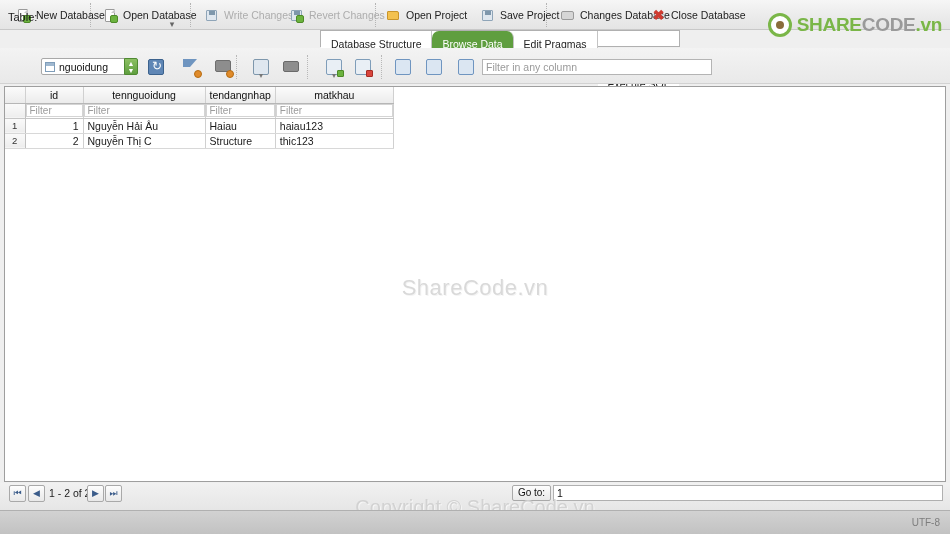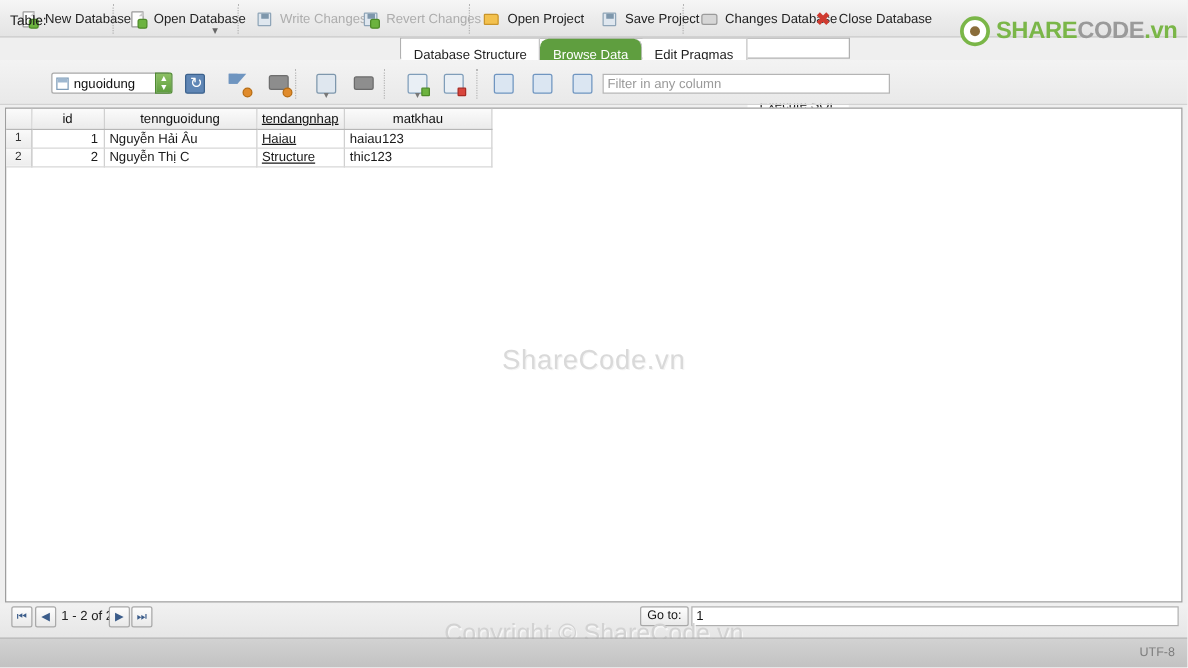--- a/index.html
+++ b/index.html
@@ -260,21 +260,21 @@
     background: linear-gradient(to bottom, #fbfbfb, #ebebeb);
     border-bottom: 1px solid #b6b6b6;
     font-weight: normal;
     text-align: center;
     height: 16px;
     color: #111;
   }
   .col-rowhdr { width: 20px; }
   .col-id { width: 58px; }
   .col-name { width: 122px; }
-  .col-user { width: 58px; text-decoration: underline; }
+  .col-user { width: 58px; }
   .col-pass { width: 118px; }
   th.rowhdr-corner {
     background: linear-gradient(to bottom, #fbfbfb, #e6e6e6);
   }
   td.rowhdr {
     background: linear-gradient(to bottom, #fafafa, #ededed);
     border-right: 1px solid #c0c0c0;
     text-align: center;
     color: #333;
     font-size: 9.5px;
@@ -515,20 +515,35 @@
       <thead>
         <tr id="hdr-row">
             <th class="rowhdr-corner col-rowhdr"></th>
             <th class="col-id">id</th>
             <th class="col-name">tennguoidung</th>
             <th class="col-user">tendangnhap</th>
             <th class="col-pass">matkhau</th>
           </tr>
       </thead>
       <tbody>
+        <tr class="filter-row" id="filter-row">
+            <td class="rowhdr col-rowhdr"></td>
+            <td class="col-id">
+              <div class="fcell">Filter</div>
+            </td>
+            <td class="col-name">
+              <div class="fcell">Filter</div>
+            </td>
+            <td class="col-user">
+              <div class="fcell">Filter</div>
+            </td>
+            <td class="col-pass">
+              <div class="fcell">Filter</div>
+            </td>
+          </tr>
       <tr>
             <td class="rowhdr col-rowhdr">1</td>
             <td class="col-id num">1</td>
             <td class="col-name txt">Nguyễn Hải Âu</td>
             <td class="col-user txt">Haiau</td>
             <td class="col-pass txt">haiau123</td>
           </tr>
           <tr>
             <td class="rowhdr col-rowhdr">2</td>
             <td class="col-id num">2</td>

